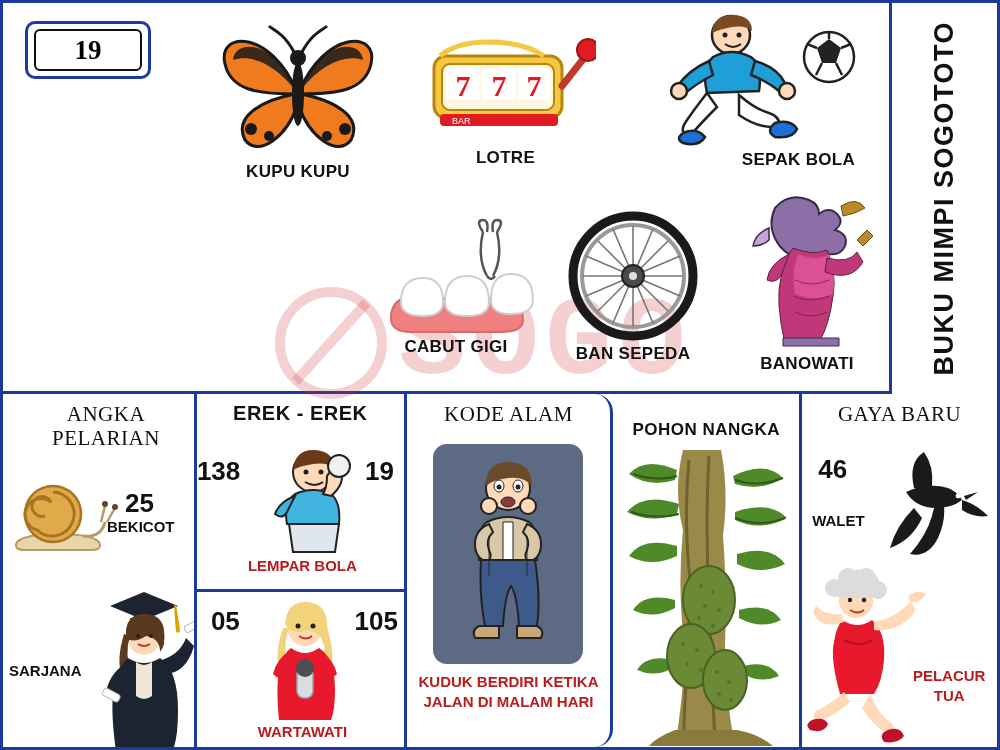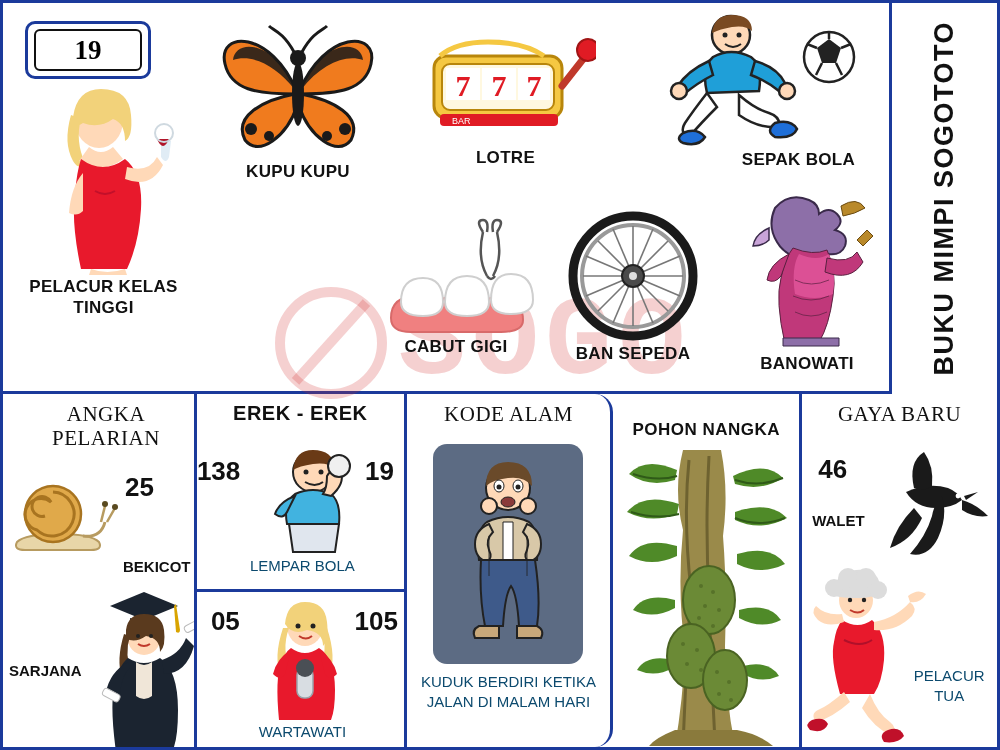--- a/index.html
+++ b/index.html
@@ -110,60 +110,41 @@
     letter-spacing:.5px;
   }
   .c2 .colhead{font-family:"Liberation Sans",sans-serif;font-weight:bold;font-size:20px;}
   .c3 .colhead{font-family:"Liberation Serif",serif;font-size:21px;}
   .c4 .colhead{font-family:"Liberation Sans",sans-serif;font-weight:bold;font-size:17px;padding-top:26px;}
   .hsep{
     position:absolute;left:0;right:0;height:3px;background:#1b3a9b;
   }
   .num{font-size:26px;font-weight:bold;color:#111;font-family:"Liberation Sans",sans-serif;}
   .lbl{font-size:15px;font-weight:bold;color:#111;}
-  .lblc{font-size:15px;font-weight:normal;color:#0c4a6e;text-align:center;line-height:1.3;}
+  .lblc{font-size:15px;font-weight:bold;color:#b91c1c;text-align:center;line-height:1.3;}
 
   .sub{position:absolute;}
   svg{display:block;}
 </style>
 </head>
 <body>
 
 <div class="page">
 
   <div class="watermark">
     <span class="wm-circle"></span>
     <span>SOGO</span>
   </div>
 
   <div class="top">
 
     <div class="badge">
       <div class="inner">19</div>
     </div>
 
-    <div class="item" style="left:8px;top:78px;width:185px;">
-      <div style="height:195px;position:relative;">
-        <svg width="185" height="195" viewBox="0 0 185 195">
-          <ellipse cx="88" cy="40" rx="24" ry="27" fill="#ffd9b8"></ellipse>
-          <path d="M62 36 q4-28 28-28 q28 0 30 26 q2 22-6 26 q0-18-12-22 q-14 10-30 4 q-8 6-10 -6z" fill="#f2d27a"></path>
-          <path d="M60 34 q-8 28 2 46 q6 10 12 2 q-10-22-4-44z" fill="#f2d27a"></path>
-          <path d="M78 66 q12 10 24 0 l10 12 q-20 16-44 2z" fill="#ffd9b8"></path>
-          <path d="M70 78 q22 16 44 0 q18 14 16 50 q-2 34-14 60 l-46 0 q-10-46-6-76 q2-22 6-34z" fill="#e8192c"></path>
-          <path d="M72 92 q-12 14-14 40 q8 4 14-2z" fill="#ffd9b8"></path>
-          <path d="M116 86 q22 6 30 -10 l6 8 q-12 24-38 14z" fill="#ffd9b8"></path>
-          <path d="M150 60 l10 0 l-2 16 q-3 8-8 0z" fill="#d8e7f2" opacity=".8"></path>
-          <path d="M146 58 q6 14 12 0z" fill="#b0152a"></path>
-          <circle cx="153" cy="52" r="9" fill="none" stroke="#cfd9e0" stroke-width="2"></circle>
-          <path d="M80 188 q16 6 34 0 l2 6 l-38 0z" fill="#ffd9b8"></path>
-          <path d="M84 110 q10 6 20 0" stroke="#c2102a" stroke-width="2" fill="none"></path>
-        </svg>
-      </div>
-      <div class="cap">PELACUR KELAS TINGGI</div>
-    </div>
 
     <div class="item" style="left:200px;top:18px;width:190px;">
       <div style="height:140px;display:flex;align-items:center;justify-content:center;">
         <svg width="175" height="135" viewBox="0 0 175 135">
           <g fill="#f07b1e" stroke="#1a1a1a" stroke-width="3">
             <path d="M86 68 C60 6,6 6,14 40 C20 66,46 70,84 70 Z"></path>
             <path d="M88 68 C114 6,168 6,160 40 C154 66,128 70,90 70 Z"></path>
             <path d="M84 70 C52 76,22 92,34 116 C48 134,76 112,86 82 Z"></path>
             <path d="M90 70 C122 76,152 92,140 116 C126 134,98 112,88 82 Z"></path>
           </g>
@@ -306,22 +287,22 @@
           <svg width="110" height="78" viewBox="0 0 110 78">
             <path d="M8 64 q-4 8 8 8 l66 0 q12 0 8-8 q-8-8-40-8 q-34 0-42 8z" fill="#e8d6a8" stroke="#b79b60" stroke-width="2"></path>
             <circle cx="44" cy="36" r="28" fill="#e0a94a" stroke="#a87420" stroke-width="2.5"></circle>
             <path d="M44 36 m0 -22 a22 22 0 1 1 -16 38 a16 16 0 1 1 14 -28 a10 10 0 1 0 -6 14" fill="none" stroke="#a87420" stroke-width="3"></path>
             <path d="M74 58 q18 2 22 -14" fill="none" stroke="#b79b60" stroke-width="3"></path>
             <path d="M92 44 l4 -16 M98 44 l8 -14" stroke="#b79b60" stroke-width="2.5"></path>
             <circle cx="96" cy="26" r="3" fill="#5a4a20"></circle>
               <circle cx="106" cy="29" r="3" fill="#5a4a20"></circle>
           </svg>
         </div>
-        <div class="num" style="position:absolute;left:122px;top:6px;">25</div>
-        <div class="lbl" style="position:absolute;left:120px;top:52px;margin-top:40px;">BEKICOT</div>
+        <div class="num" style="position:absolute;left:122px;top:22px;">25</div>
+        <div class="lbl" style="position:absolute;left:104px;top:52px;">BEKICOT</div>
       </div>
 
       <div class="sub" style="left:0;top:182px;width:195px;height:177px;">
         <div style="position:absolute;right:2px;top:2px;">
           <svg width="120" height="175" viewBox="0 0 120 175">
             <path d="M34 28 l34 -14 l34 14 l-34 14z" fill="#1b2430"></path>
             <path d="M54 40 q14 6 28 0 l0 10 q-14 8-28 0z" fill="#1b2430"></path>
             <path d="M100 26 l4 26 q0 4-4 2 l-2 -26z" fill="#d9a400"></path>
             <ellipse cx="68" cy="58" rx="17" ry="19" fill="#ffd9b8"></ellipse>
             <path d="M50 52 q2-16 18-16 q18 0 20 16 q2 16-4 22 q0-14-14-16 q-12 8-20 2z" fill="#5a3a1e"></path>

